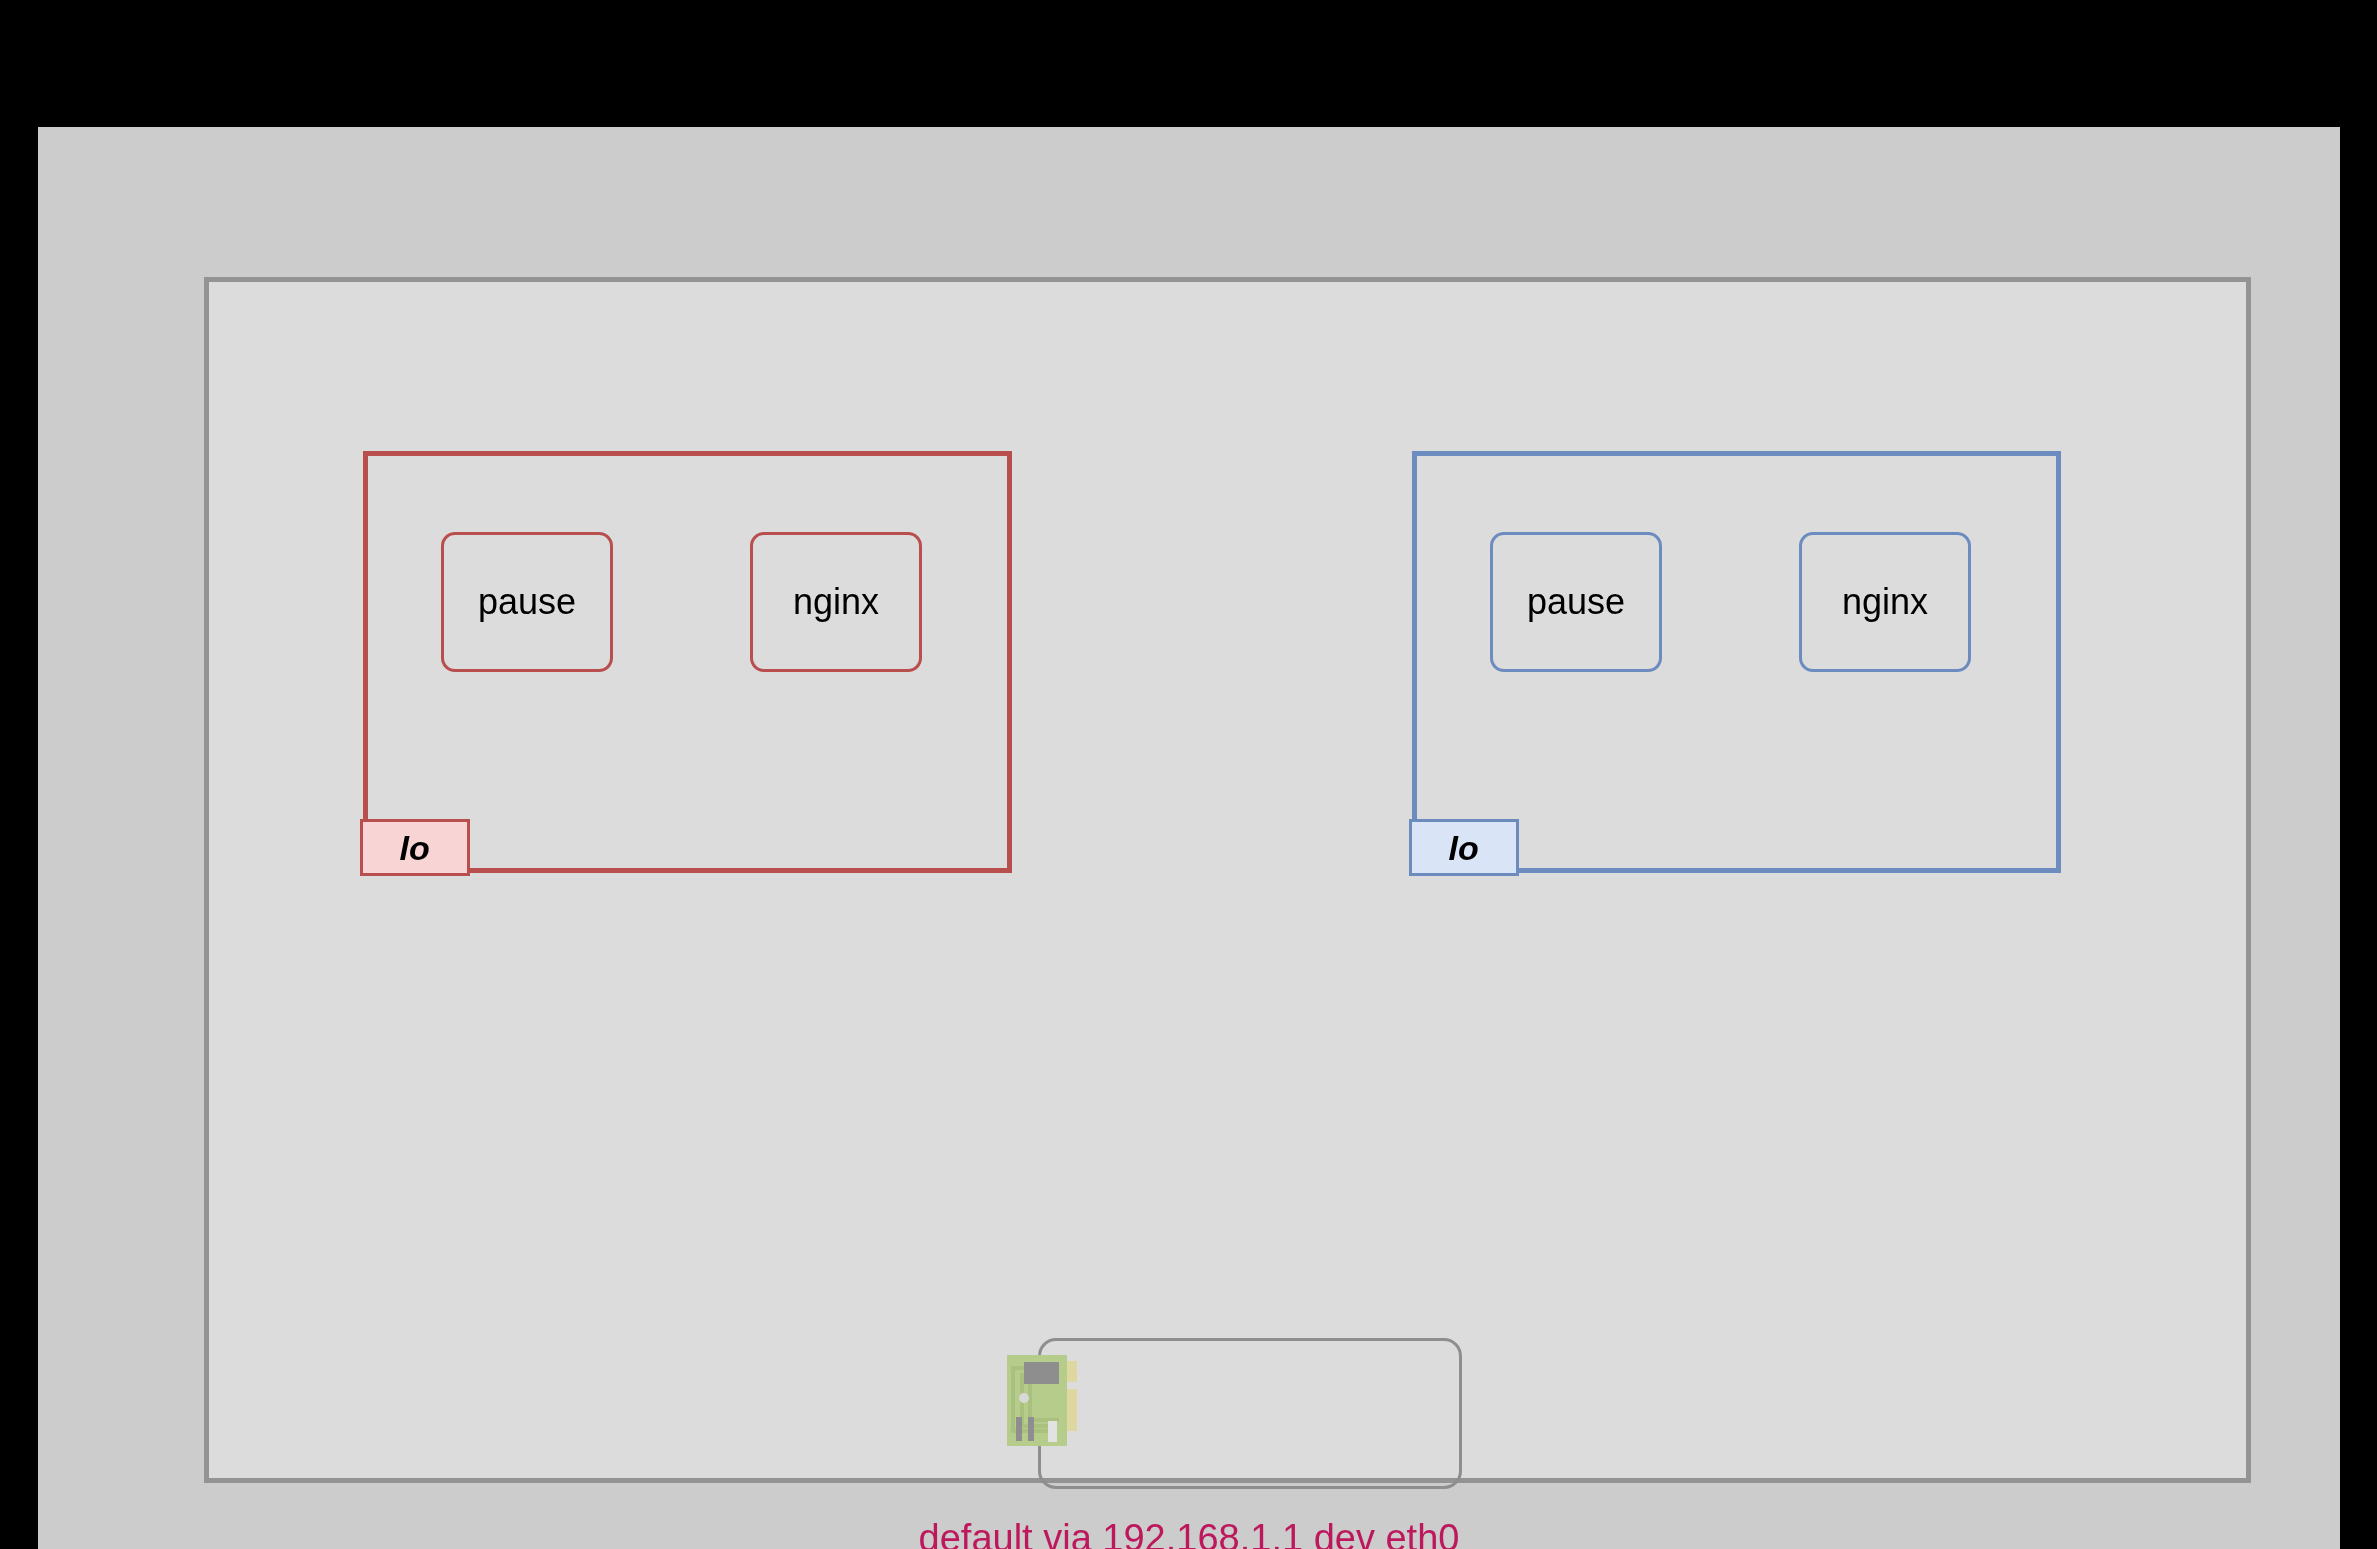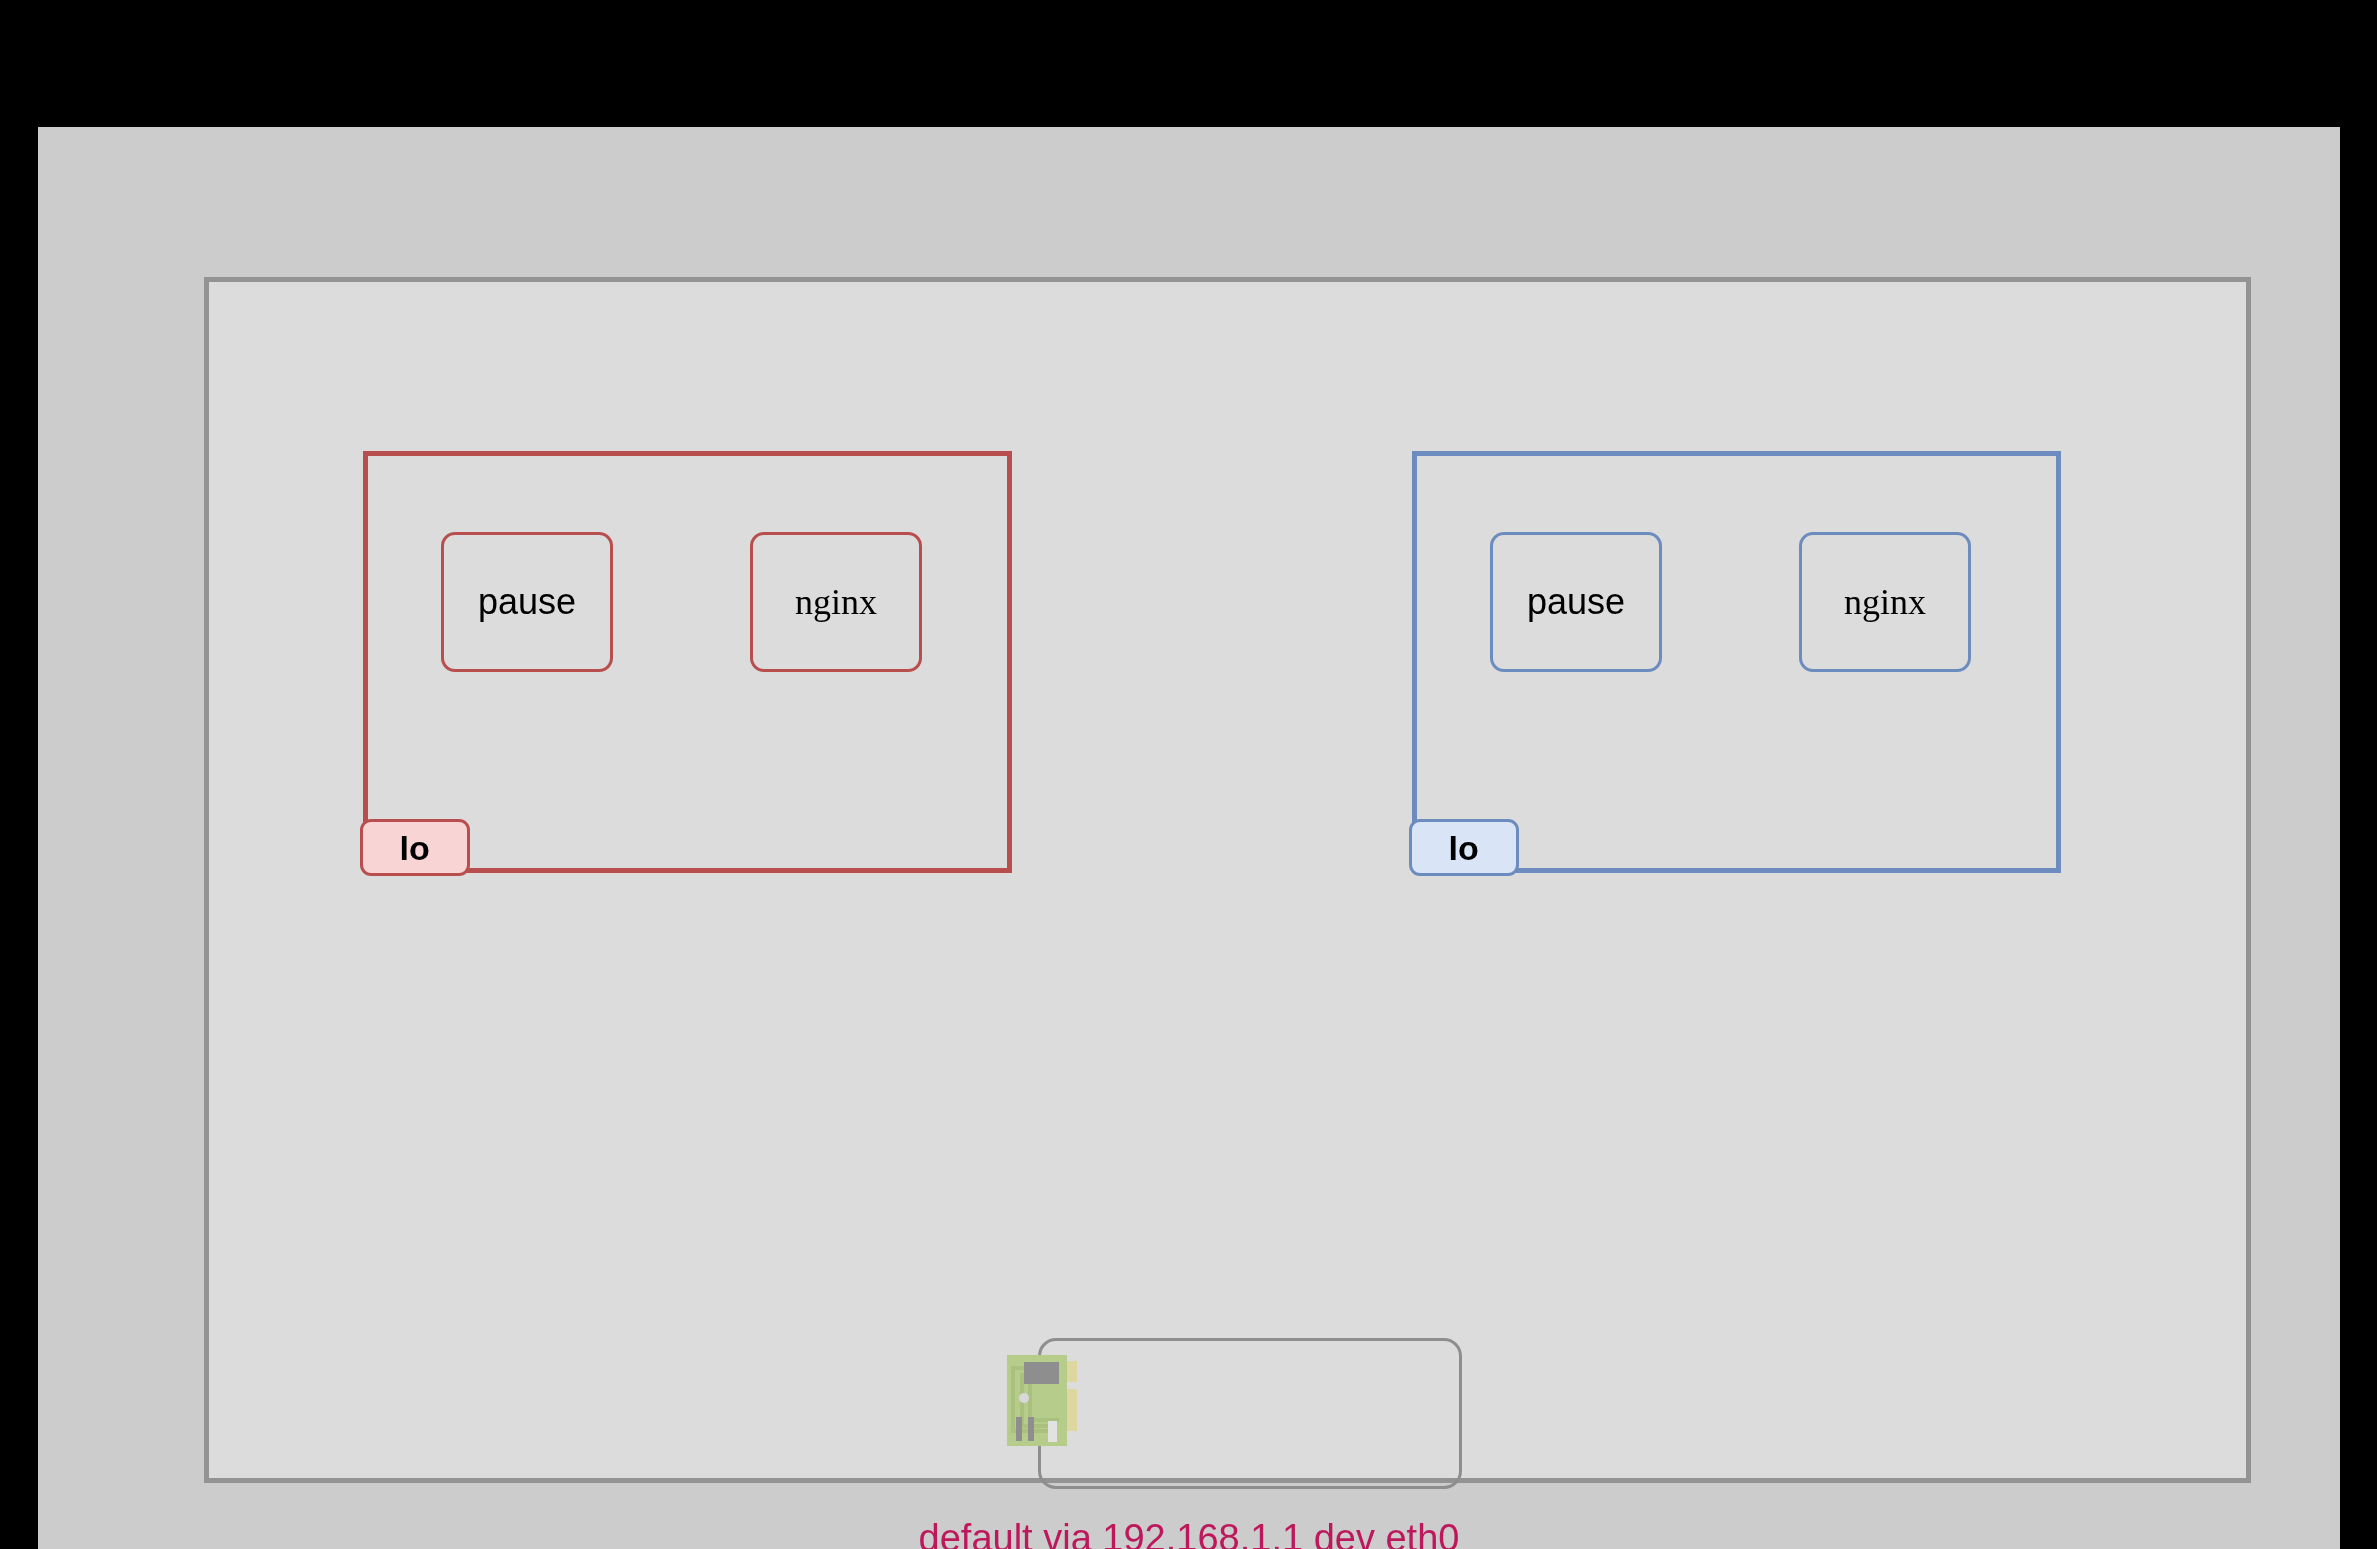--- a/index.html
+++ b/index.html
@@ -74,37 +74,38 @@
     background: transparent;
     font-size: 36px;
     color: #000000;
     line-height: 1;
   }
 
   .pod.red  { border: 3.5px solid #b94e4e; }
   .pod.blue { border: 3.5px solid #6c8cbf; }
 
   .pod-pause { left: 73px;  top: 76px; width: 172px; height: 140px; }
-  .pod-nginx { left: 382px;  top: 76px; width: 172px; height: 140px; font-family: Liberation Serif, serif; }
+  .pod-nginx { left: 382px;  top: 76px; width: 172px; height: 140px; }
 
   
   .lo-badge {
     position: absolute;
     display: flex;
     align-items: center;
     justify-content: center;
-    border-radius: 11px;
+    border-radius: 0;
     font-size: 34px;
     font-weight: bold;
     color: #000000;
     line-height: 1;
     width: 110px;
     height: 57px;
     left: -8.4px;
     bottom: -8.4px;
+    font-style: italic;
   }
 
   .lo-badge.red {
     background: #f9d4d4;
     border: 3.5px solid #b94e4e;
   }
 
   .lo-badge.blue {
     background: #d9e5f7;
     border: 3.5px solid #6c8cbf;

